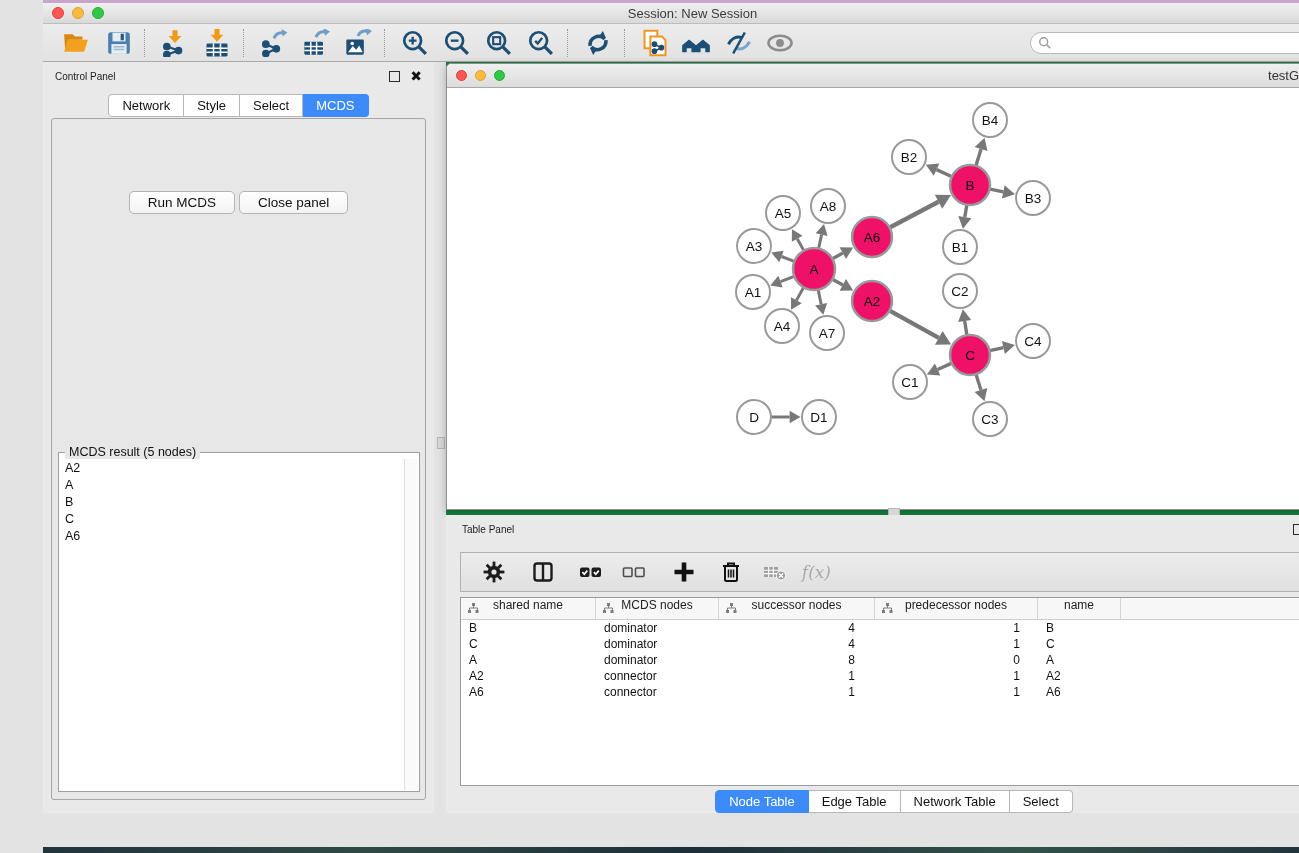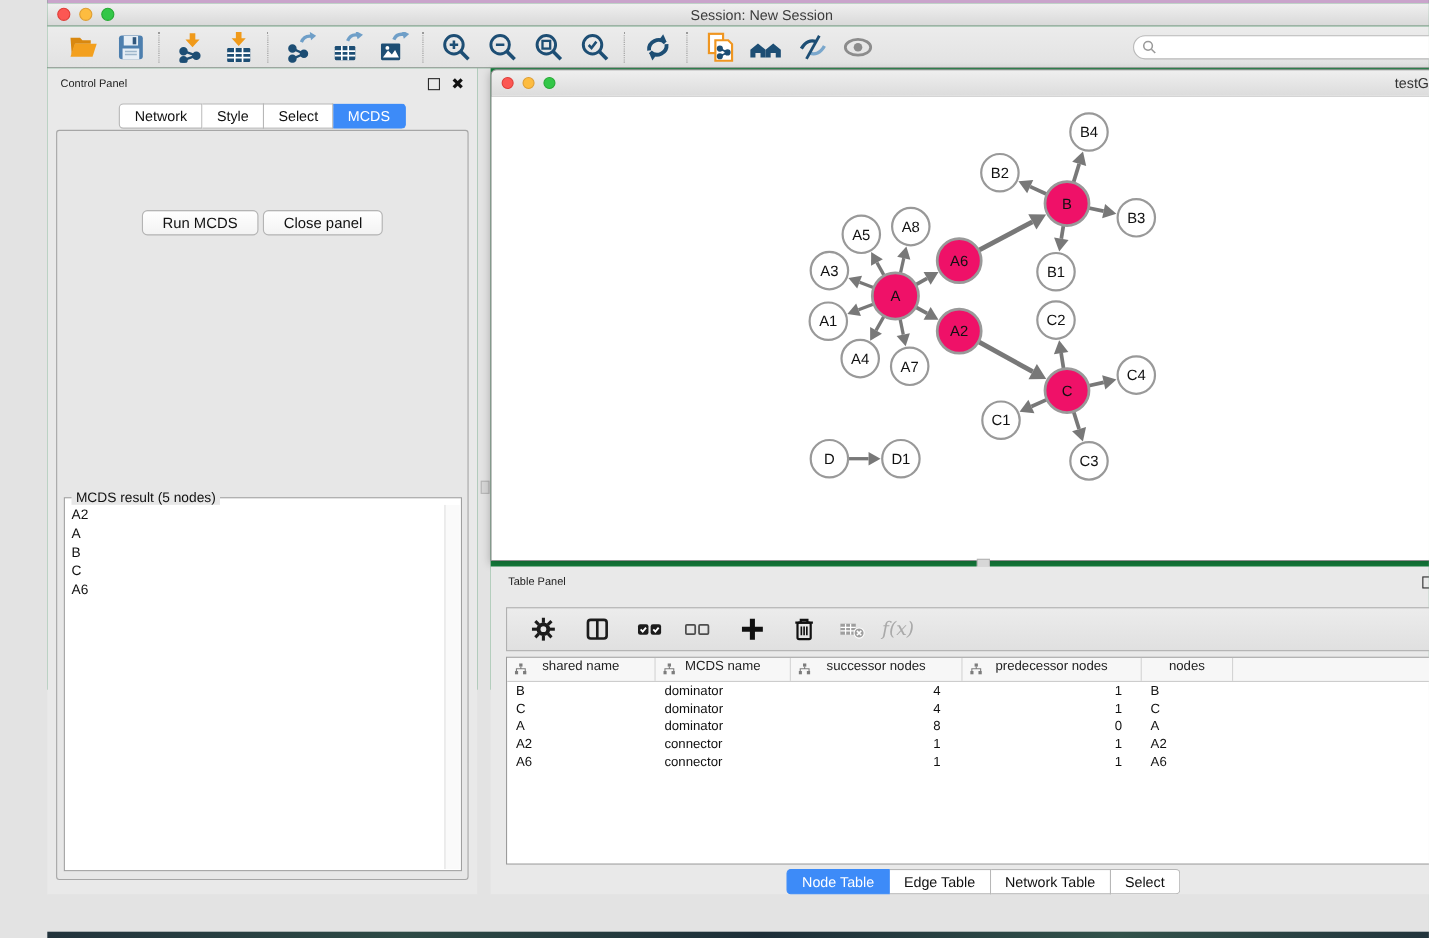--- a/index.html
+++ b/index.html
@@ -494,21 +494,21 @@
           </div>
           <div class="hcell">
             <svg class="hicon" width="11" height="11" viewBox="0 0 11 11">
               <g fill="#7d7d7d">
                 <rect x="4" y="0" width="3" height="3"></rect>
                 <rect x="0" y="7" width="3" height="3"></rect>
                 <rect x="7.5" y="7" width="3" height="3"></rect>
               </g>
               <path d="M5.5 3v2M1.5 7V5h8v2" stroke="#7d7d7d" fill="none"></path>
             </svg>
-            <span>MCDS name</span>
+            <span>MCDS nodes</span>
           </div>
           <div class="hcell">
             <svg class="hicon" width="11" height="11" viewBox="0 0 11 11">
               <g fill="#7d7d7d">
                 <rect x="4" y="0" width="3" height="3"></rect>
                 <rect x="0" y="7" width="3" height="3"></rect>
                 <rect x="7.5" y="7" width="3" height="3"></rect>
               </g>
               <path d="M5.5 3v2M1.5 7V5h8v2" stroke="#7d7d7d" fill="none"></path>
             </svg>
@@ -519,21 +519,21 @@
               <g fill="#7d7d7d">
                 <rect x="4" y="0" width="3" height="3"></rect>
                 <rect x="0" y="7" width="3" height="3"></rect>
                 <rect x="7.5" y="7" width="3" height="3"></rect>
               </g>
               <path d="M5.5 3v2M1.5 7V5h8v2" stroke="#7d7d7d" fill="none"></path>
             </svg>
             <span>predecessor nodes</span>
           </div>
           <div class="hcell">
-            <span>nodes</span>
+            <span>name</span>
           </div>
         </div>
       <div id="ntable-body">
           <div class="trow tgrid">
             <div class="cell al">B</div>
             <div class="cell al">dominator</div>
             <div class="cell ar3">4</div>
             <div class="cell ar4">1</div>
             <div class="cell al">B</div>
             <div></div>

